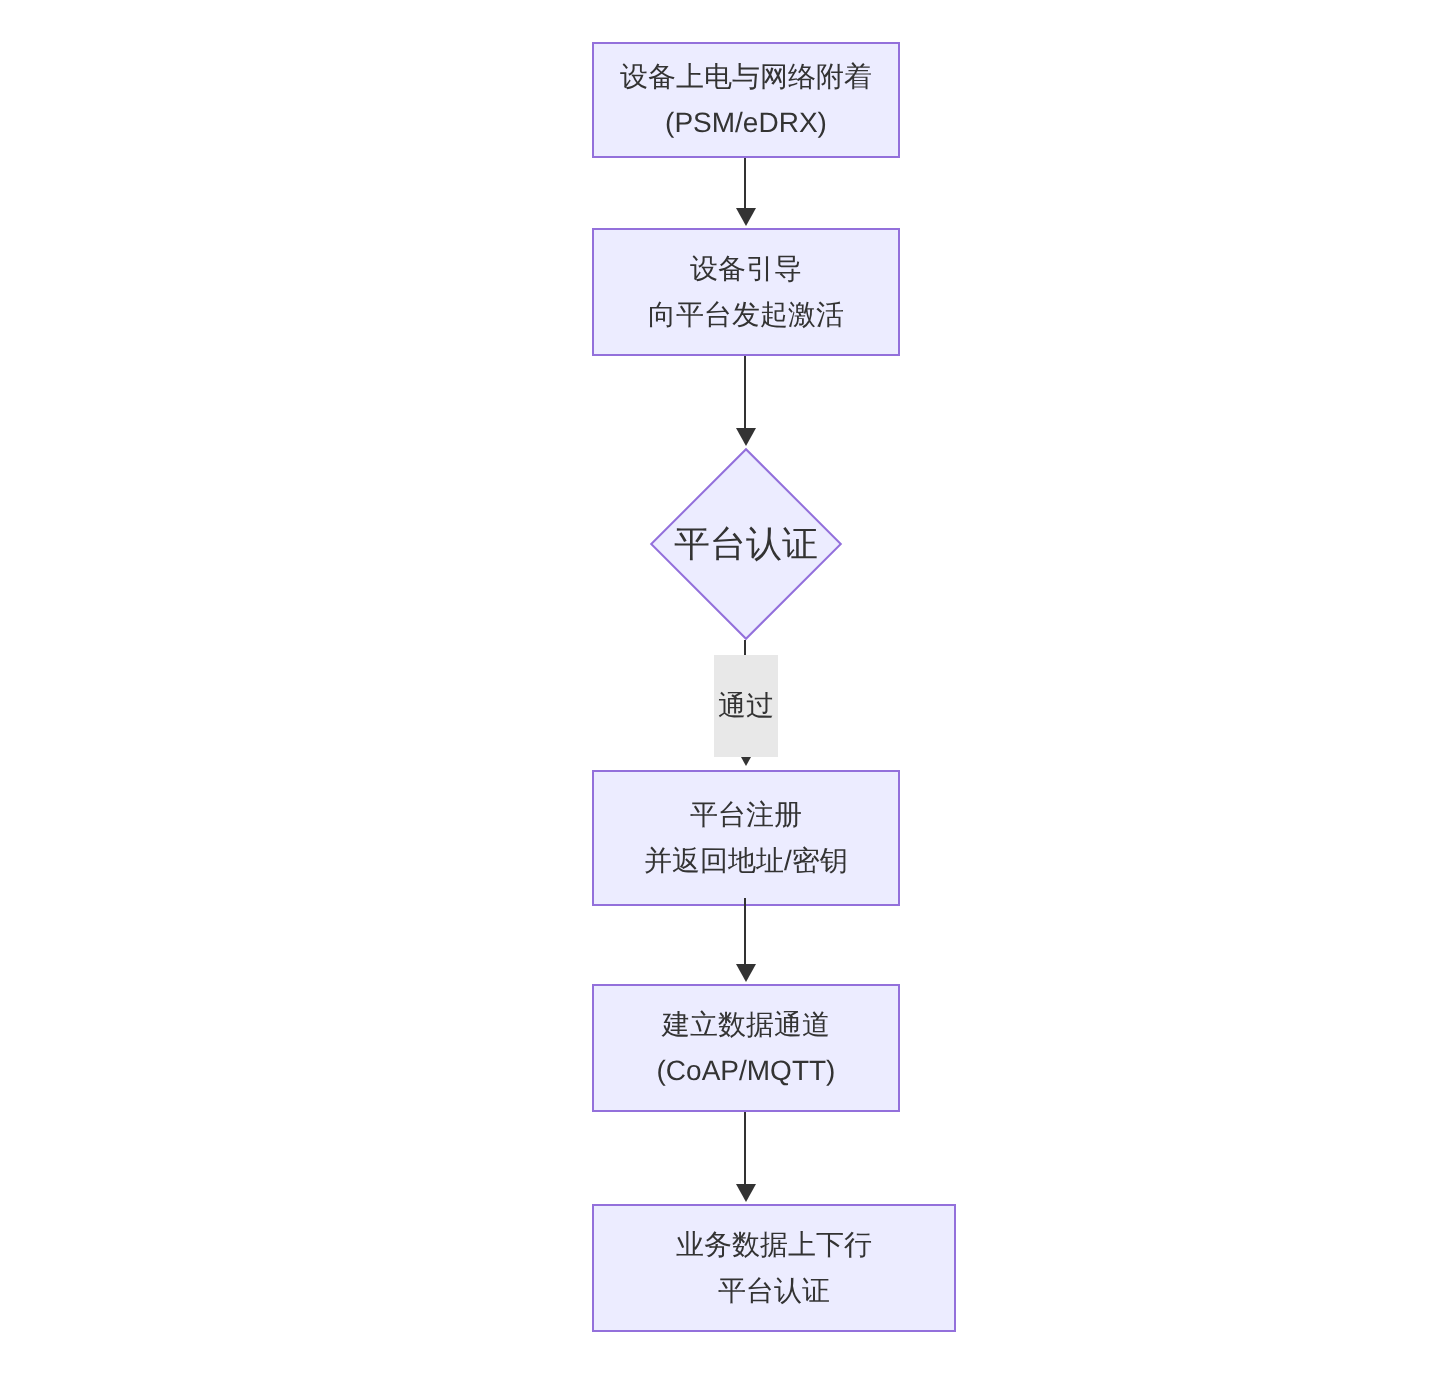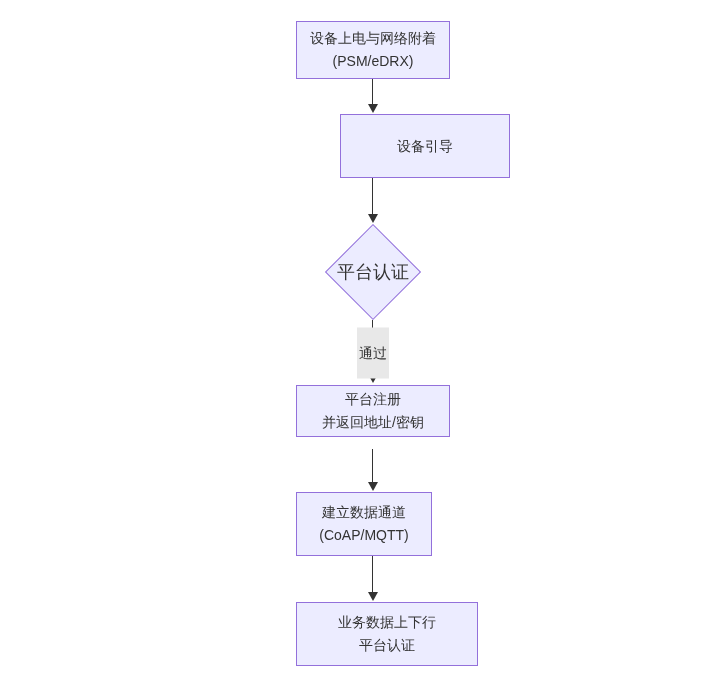--- a/index.html
+++ b/index.html
@@ -74,45 +74,46 @@
 <div class="canvas" style="--canvas-bg: #FFFFFF; --node-fill: #ECECFF; --node-border: #9370DB; --node-text: #333333; --edge-line: #333333; --edge-label-bg: #E8E8E8;">
 
   <div class="node" style="left:296px; top:21px; width:154px; height:58px;">
     <span>设备上电与网络附着</span>
     <span>(PSM/eDRX)</span>
   </div>
 
   <div class="edge-line" style="top:79px; height:25px;"></div>
   <div class="arrowhead" style="top:104px;"></div>
 
-  <div class="node" style="left:296px; top:114px; width:170px; height:64px;margin-left:44px;">
+  <div class="node" style="left:296px; top:114px; width:154px; height:64px;">
     <span>设备引导</span>
+    <span>向平台发起激活</span>
   </div>
 
   <div class="edge-line" style="top:178px; height:36px;"></div>
   <div class="arrowhead" style="top:214px;"></div>
 
   <div class="diamond-wrap">
     <div class="diamond-shape"></div>
     <span class="diamond-label">平台认证</span>
   </div>
 
   <div class="edge-line" style="top:320px; height:54px;"></div>
   <div class="arrowhead" style="top:374px;"></div>
   <span class="edge-label" style="left:373px; top:353px;">通过</span>
 
-  <div class="node" style="left:296px; top:385px; width:154px; height:52px;">
+  <div class="node" style="left:296px; top:385px; width:154px; height:68px;">
     <span>平台注册</span>
     <span>并返回地址/密钥</span>
   </div>
 
   <div class="edge-line" style="top:449px; height:33px;"></div>
   <div class="arrowhead" style="top:482px;"></div>
 
-  <div class="node" style="left:296px; top:492px; width:136px; height:64px;">
+  <div class="node" style="left:296px; top:492px; width:154px; height:64px;">
     <span>建立数据通道</span>
     <span>(CoAP/MQTT)</span>
   </div>
 
   <div class="edge-line" style="top:556px; height:36px;"></div>
   <div class="arrowhead" style="top:592px;"></div>
 
   <div class="node" style="left:296px; top:602px; width:182px; height:64px;">
     <span>业务数据上下行</span>
     <span>平台认证</span>

